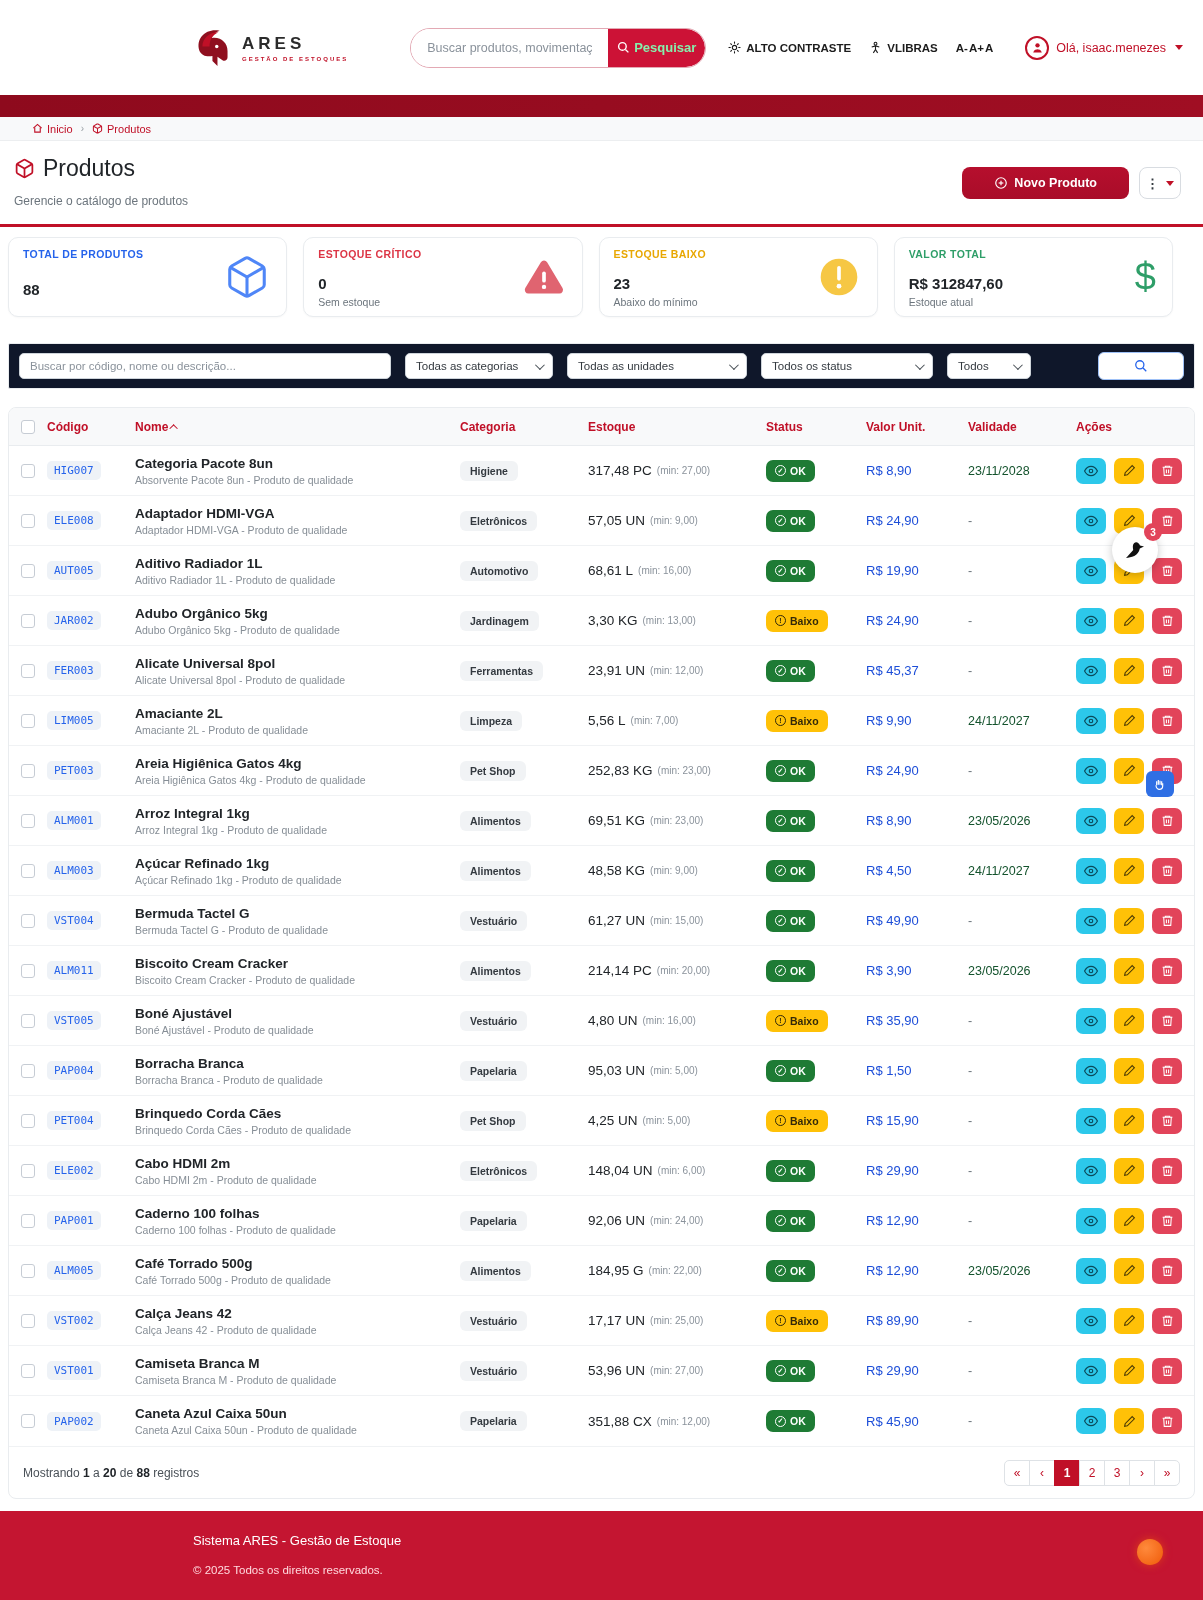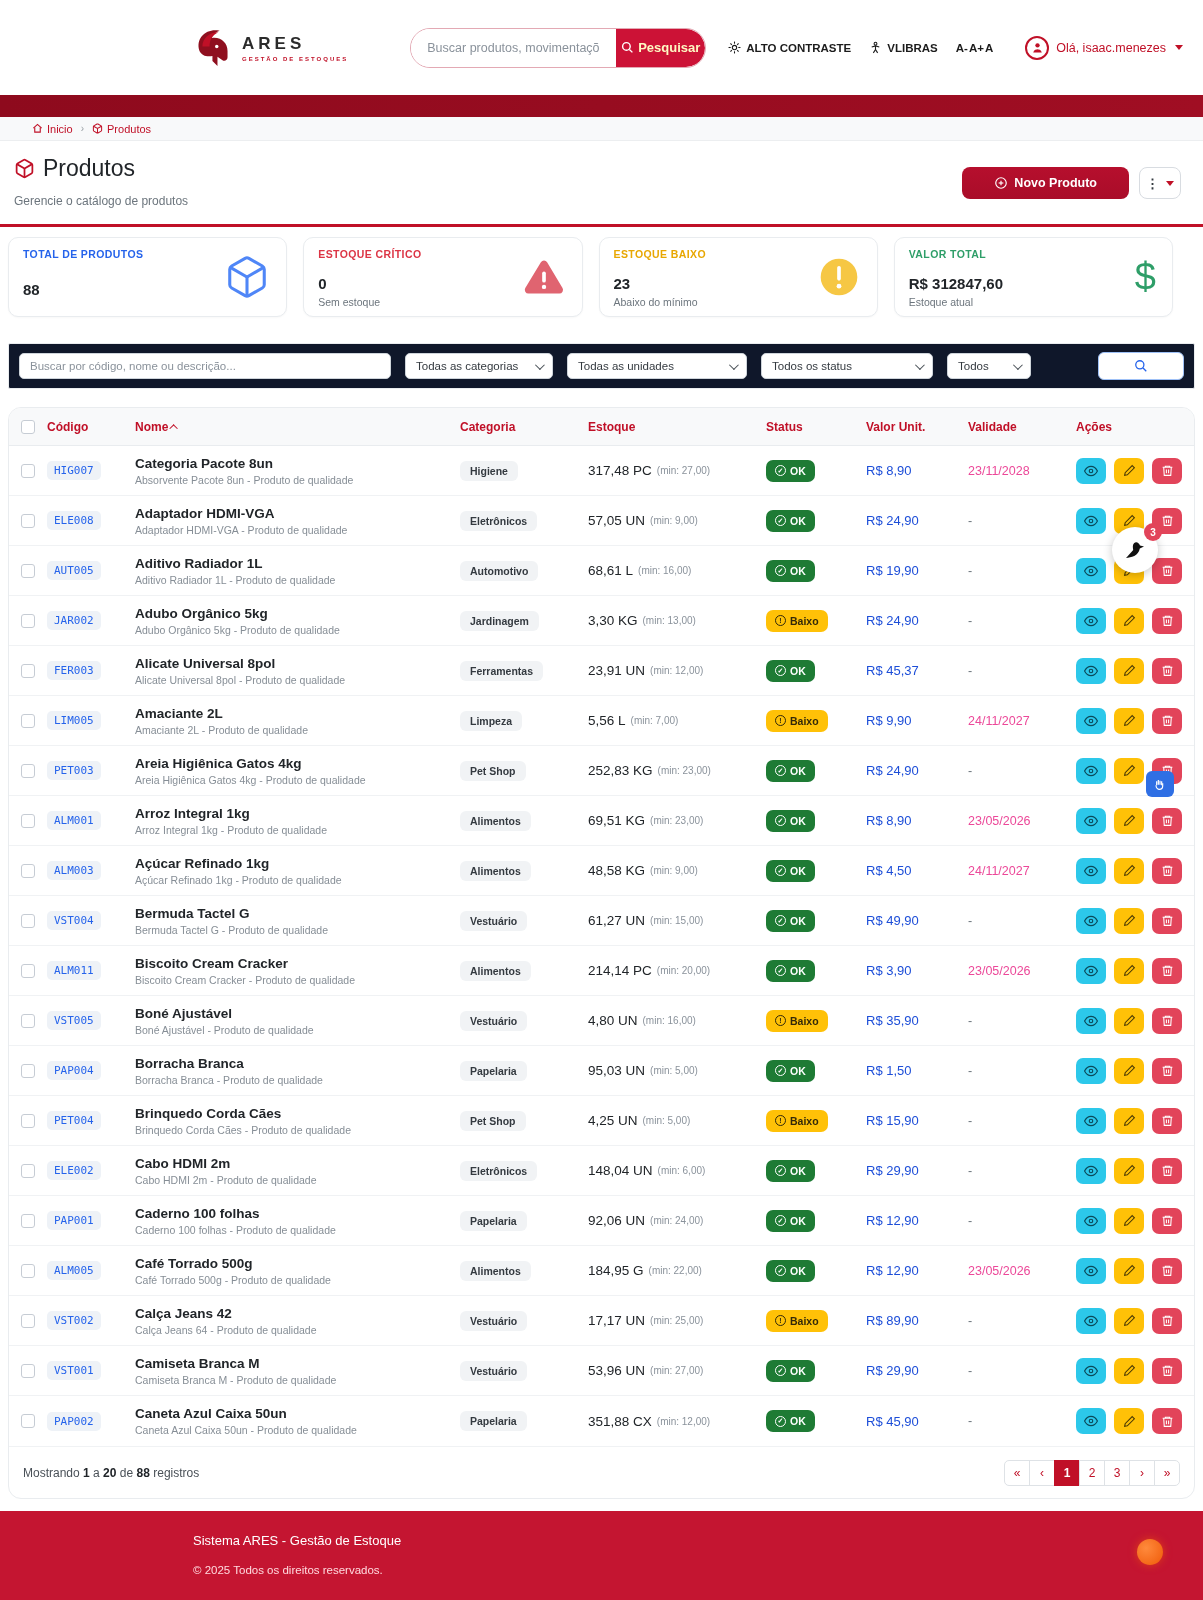--- a/index.html
+++ b/index.html
@@ -8,21 +8,21 @@
 
   
   .topheader { height:95px; background:#fff; display:flex; align-items:center; padding-left:188px; }
   .logo-wrap { display:flex; align-items:center; gap:8px; }
   .logo-ico { width:46px; height:46px; }
   .logo-text-title { font-size:17px; font-weight:bold; letter-spacing:4px; color:#2b2b2b; }
   .logo-text-sub { font-size:6px; letter-spacing:2px; color:#c01027; font-weight:bold; margin-top:2px; }
   .search-pill { display:flex; margin-left:62px; width:296px; height:40px; border:1px solid #e3a9b4; border-radius:20px; overflow:hidden; }
   .search-pill input { flex:1; border:none; outline:none; padding:0 16px; font-size:12.5px; color:#495057; font-family:"Liberation Sans",sans-serif; }
   .search-pill input::placeholder { color:#8a929b; }
-  .btn-pesquisar { width:89px; background:#cc1236; color:#fef9c3; border:none; font-size:13px; font-weight:bold;
+  .btn-pesquisar { width:97px; background:#cc1236; color:#86efac; border:none; font-size:13px; font-weight:bold;
     display:flex; align-items:center; justify-content:center; gap:4px; cursor:pointer; border-radius:0 20px 20px 0; }
   .acc-bar { display:flex; align-items:center; gap:18px; margin-left:22px; }
   .acc-item { display:flex; align-items:center; gap:5px; font-size:11.5px; font-weight:bold; color:#1c1c1c; cursor:pointer; white-space:nowrap; }
   .font-controls { display:flex; gap:1px; font-size:11.5px; font-weight:bold; color:#1c1c1c; }
   .font-controls span { cursor:pointer; }
   .user-wrap { display:flex; align-items:center; gap:7px; margin-left:14px; cursor:pointer; }
   .avatar { width:24px; height:24px; border:2px solid #c01027; border-radius:50%; display:flex; align-items:center; justify-content:center; }
   .user-name { font-size:12.5px; color:#c01027; }
   .caret-down { width:0; height:0; border-left:4px solid transparent; border-right:4px solid transparent; border-top:5px solid #c01027; margin-left:2px; }
 
@@ -59,21 +59,21 @@
   
   .filters-card { margin:26px 8px 0 8px; background:#0f172a; border:1px solid #e9ecef; border-radius:2px; padding:8px 10px; display:flex; gap:14px; align-items:center; }
   .f-input { flex:0 0 372px; height:26px; border:1px solid #ced4da; border-radius:5px; padding:0 10px; font-size:11.5px; color:#495057; font-family:"Liberation Sans",sans-serif; outline:none; }
   .f-input::placeholder { color:#8a929b; }
   .sel { height:26px; border:1px solid #ced4da; border-radius:5px; display:flex; align-items:center; justify-content:space-between; padding:0 10px; font-size:11.5px; color:#343a40; cursor:pointer; background:#fff; }
   .sel-cat{width:148px} .sel-unit{width:180px} .sel-status{width:172px} .sel-misc{width:84px}
   .chev { width:7px; height:7px; border-right:1.5px solid #495057; border-bottom:1.5px solid #495057; transform:rotate(45deg) translateY(-2px); }
   .f-search-btn { margin-left:auto; width:86px; height:28px; border:1px solid #9fc1f7; background:#fff; border-radius:6px; display:flex; align-items:center; justify-content:center; cursor:pointer; }
 
   
-  .table-card { margin:18px 8px 0 8px; background:#fff; border:1px solid #e9ecef; border-radius:13px; overflow:hidden; }
+  .table-card { margin:18px 8px 0 8px; background:#fff; border:1px solid #e9ecef; border-radius:8px; overflow:hidden; }
   .tgrid { display:grid; grid-template-columns:38px 88px 1fr 128px 178px 100px 102px 108px 118px; align-items:center; }
   .thead { height:38px; background:#f8f9fa; border-bottom:1px solid #e9ecef; }
   .th { font-size:12px; font-weight:bold; color:#c01027; display:flex; align-items:center; gap:4px; }
   .sort-up { width:6px; height:6px; border-left:1.5px solid #c01027; border-top:1.5px solid #c01027; transform:rotate(45deg) translateY(2px); }
   .trow { height:50px; border-bottom:1px solid #f0f2f4; }
   .trow:last-child { border-bottom:none; }
   .cell { display:flex; align-items:center; }
   .cb { width:14px; height:14px; border:1px solid #c6ccd4; border-radius:3px; background:#fff; margin-left:12px; cursor:pointer; }
   .code-chip { font-family:"DejaVu Sans Mono", monospace; font-size:11px; color:#2563eb; background:#eef2f7; padding:3px 7px; border-radius:5px; cursor:pointer; }
   .c-name { flex-direction:column; align-items:flex-start; justify-content:center; gap:3px; }
@@ -82,21 +82,21 @@
   .cat-chip { font-size:10.5px; font-weight:bold; color:#343a40; background:#f1f3f5; padding:4px 10px; border-radius:6px; }
   .stock-val { font-size:13.5px; color:#212529; }
   .stock-min { font-size:10px; color:#8a929b; margin-left:5px; }
   .badge { display:inline-flex; align-items:center; gap:4px; font-size:10.5px; font-weight:bold; border-radius:7px; padding:5px 9px; }
   .badge .badge-ico { width:11px; height:11px; border-radius:50%; border:1px solid currentColor; display:inline-flex; align-items:center; justify-content:center; font-size:7px; }
   .badge.ok { background:#1e7b34; color:#fff; }
   .badge.ok .badge-ico::before { content:"✓"; }
   .badge.low { background:#ffc107; color:#33290a; }
   .badge.low .badge-ico::before { content:"!"; }
   .price { font-size:13px; color:#1d4ed8; }
-  .validity { font-size:12.5px; color:#ec4899; }
+  .validity { font-size:12.5px; color:#14532d; }
   .validity.none { color:#6c757d; }
   .abtn { width:30px; height:26px; border:none; border-radius:7px; display:flex; align-items:center; justify-content:center; cursor:pointer; margin-right:8px; }
   .abtn.view { background:#2cc8ea; color:#0b4a5a; }
   .abtn.edit { background:#ffc107; color:#4a3a05; }
   .abtn.del { background:#e2445a; color:#fff; }
 
   
   .pag-row { display:flex; align-items:center; justify-content:space-between; border-top:1px solid #f0f2f4; height:52px; padding:0 14px; }
   .pag-summary { font-size:12px; color:#495057; }
   .pag-summary b { color:#212529; }
@@ -1226,21 +1226,21 @@
   </div>
       <div class="tgrid trow">
     <div class="cell">
           <span class="cb"></span>
         </div>
     <div class="cell">
           <span class="code-chip">VST002</span>
         </div>
     <div class="cell c-name">
       <span class="pname">Calça Jeans 42</span>
-      <span class="pdesc">Calça Jeans 64 - Produto de qualidade</span>
+      <span class="pdesc">Calça Jeans 42 - Produto de qualidade</span>
     </div>
     <div class="cell">
           <span class="cat-chip">Vestuário</span>
         </div>
     <div class="cell">
       <span class="stock-val">17,17 UN</span>
       <span class="stock-min">(min: 25,00)</span>
     </div>
     <div class="cell">
       <span class="badge low">

